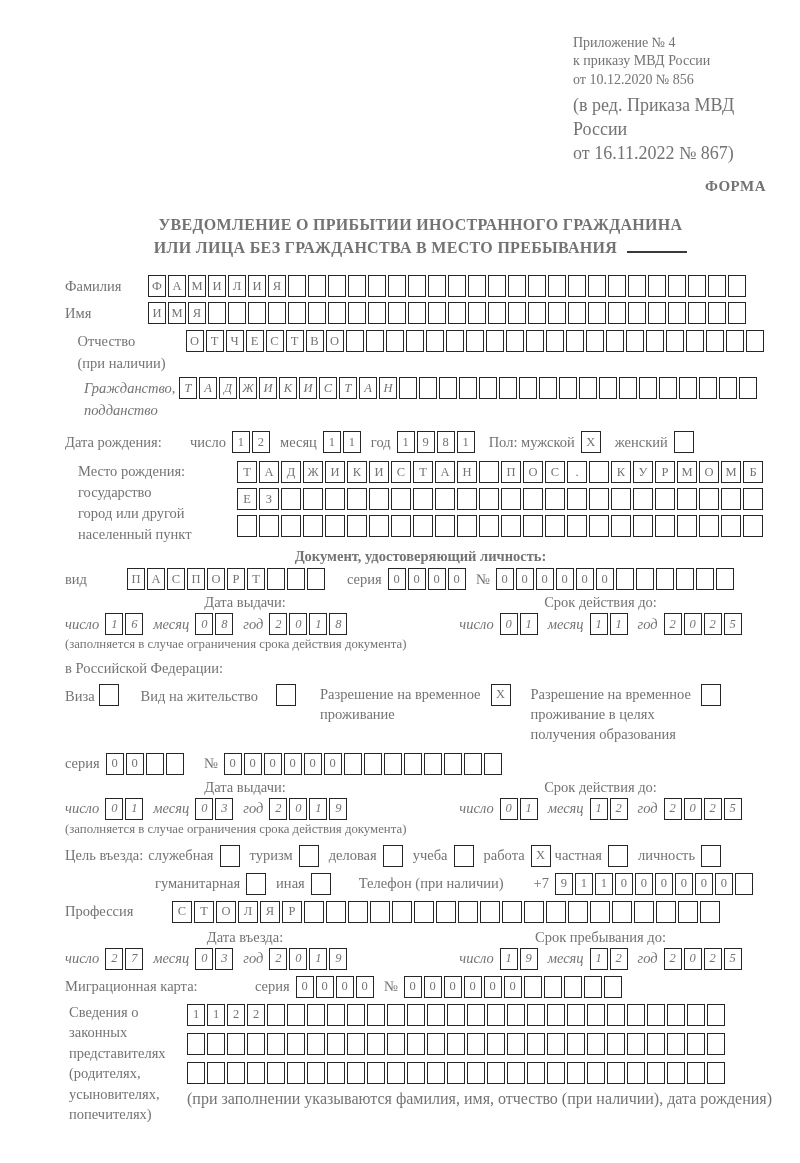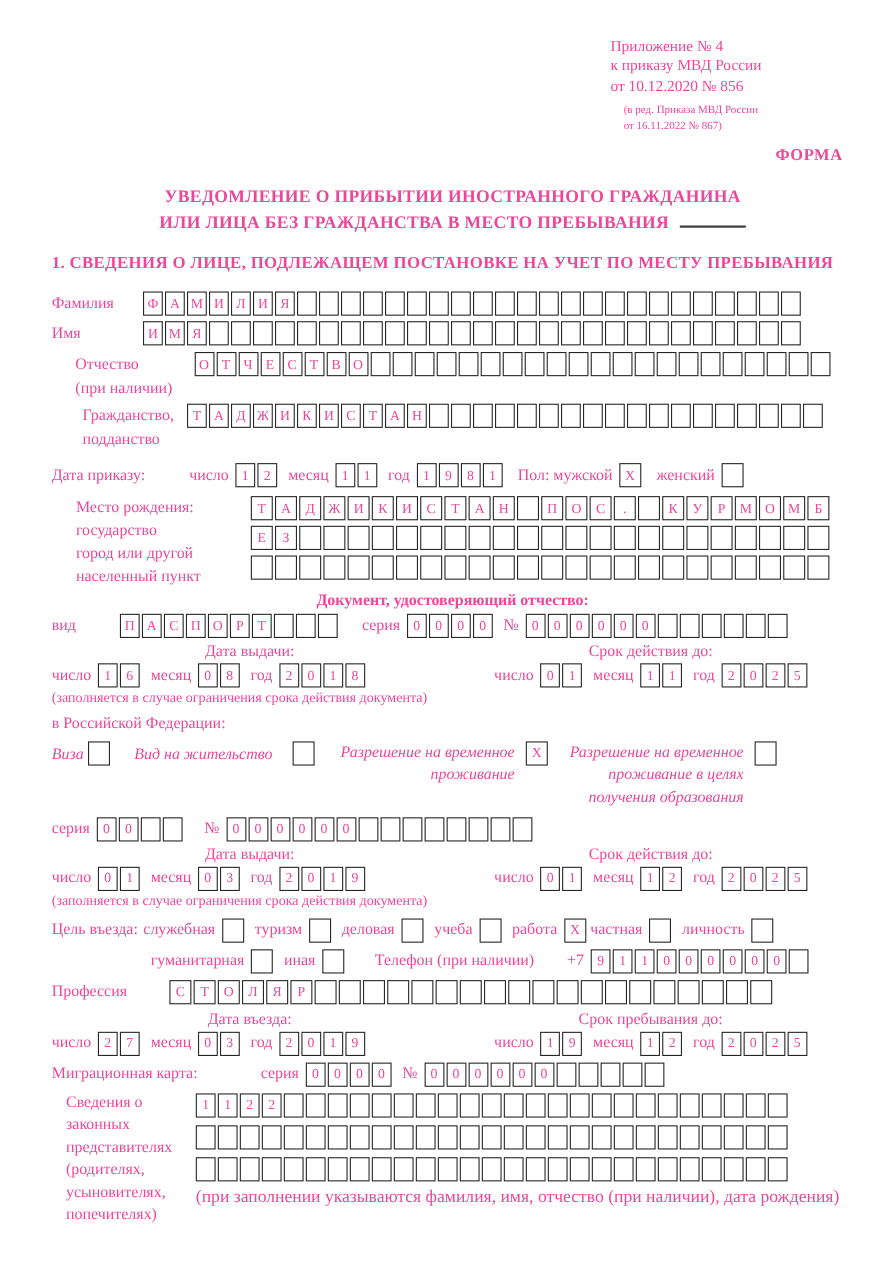--- a/index.html
+++ b/index.html
@@ -2,28 +2,28 @@
 <html><head>
 <meta charset="utf-8">
 <style>
   html,body{margin:0;padding:0;background:#e8e8e8;}
   .page{
     position:relative;
     width:800px;height:1163px;
     margin:0 auto;
     background:#ffffff;
     font-family:"Liberation Serif", serif;
-    color:#ec4899;
-    padding:34px 24px 0 47px;
+    color:#737373;
+    padding:34px 24px 0 65px;
     box-sizing:border-box;
     overflow:hidden;
   }
   
   .hdr{margin-left:508px;font-size:14px;line-height:1.32;}
-  .hdr .rev{margin-top:5px;font-size:10px;margin-left:12px;}
+  .hdr .rev{margin-top:5px;font-size:18px;}
   .forma{margin-top:12px;text-align:right;padding-right:10px;font-weight:bold;font-size:15px;letter-spacing:.5px;}
   .title{margin-top:18px;text-align:center;font-weight:bold;font-size:16px;line-height:1.45;letter-spacing:.3px;}
   .blank{display:inline-block;width:60px;border-bottom:2px solid #3a3a3a;margin-left:10px;}
   .sec{margin-top:17px;font-weight:bold;font-size:15.3px;letter-spacing:.3px;}
 
   
   .frow{display:flex;align-items:center;}
   .lbl{font-size:14.5px;flex:none;}
   .cg{display:flex;gap:2px;flex:none;}
   .cell{
@@ -35,38 +35,38 @@
   .chk .cell{width:18px;height:20px;}
   .sl{font-size:14.5px;flex:none;margin:0 6px 0 10px;}
   .sl.first{margin-left:0;}
 
   
   .twocol{display:flex;align-items:flex-start;justify-content:center;}
   .lblcol{flex:none;font-size:14.5px;}
   .lblcol .l1{height:24px;display:flex;align-items:center;}
   .lblcol .ln{line-height:21px;}
 
-  .mt2{margin-top:2px;}.mt3{margin-top:3px;}.mt4{margin-top:4px;}
+  .mt2{margin-top:2px;font-style:italic;}.mt3{margin-top:3px;}.mt4{margin-top:4px;}
   .mt5{margin-top:5px;}.mt6{margin-top:6px;}.mt8{margin-top:8px;}
   .mt10{margin-top:10px;}.mt16{margin-top:16px;}
 
   .rows{display:flex;flex-direction:column;gap:5px;}
 
   .dochead{margin-top:3px;text-align:center;font-weight:bold;font-size:14.5px;}
 
   
   .datecols{display:flex;}
   .dc-left{width:360px;flex:none;}
   .dc-right{flex:1;}
   .dchead{text-align:center;font-size:14.5px;}
   .dcap{margin-top:2px;text-align:left;font-size:12.8px;}
 
   
   .permits{display:flex;align-items:flex-start;margin-top:4px;}
-  .permlabel{font-size:14.5px;text-align:right;line-height:1.4;font-style:italic;}
+  .permlabel{font-size:14.5px;text-align:left;line-height:1.4;}
   .permbox{margin:0 0 0 10px;}
 
   .capcenter{margin-top:6px;text-align:center;font-size:16px;}
 </style>
 </head>
 <body>
 
 <div class="page">
 
   <div class="hdr">
@@ -80,21 +80,20 @@
   </div>
   <div class="forma">ФОРМА</div>
 
   <div class="title">
     <div>УВЕДОМЛЕНИЕ О ПРИБЫТИИ ИНОСТРАННОГО ГРАЖДАНИНА</div>
     <div>
       <span>ИЛИ ЛИЦА БЕЗ ГРАЖДАНСТВА В МЕСТО ПРЕБЫВАНИЯ</span><span class="blank"></span>
     </div>
   </div>
 
-  <div class="sec">1. СВЕДЕНИЯ О ЛИЦЕ, ПОДЛЕЖАЩЕМ ПОСТАНОВКЕ НА УЧЕТ ПО МЕСТУ ПРЕБЫВАНИЯ</div>
 
   <div class="frow mt16">
     <span class="lbl" style="width:83px;">Фамилия</span>
     <span class="cg">
         <span class="cell">Ф</span>
         <span class="cell">А</span>
         <span class="cell">М</span>
         <span class="cell">И</span>
         <span class="cell">Л</span>
         <span class="cell">И</span>
@@ -231,21 +230,21 @@
         <span class="cell"></span>
         <span class="cell"></span>
         <span class="cell"></span>
         <span class="cell"></span>
         <span class="cell"></span>
         <span class="cell"></span>
       </span>
   </div>
 
   <div class="frow mt10">
-    <span class="lbl" style="width:125px;">Дата приказу:</span>
+    <span class="lbl" style="width:125px;">Дата рождения:</span>
     <span class="sl first">число</span>
     <span class="cg">
         <span class="cell">1</span>
         <span class="cell">2</span>
       </span>
     <span class="sl">месяц</span>
     <span class="cg">
         <span class="cell">1</span>
         <span class="cell">1</span>
       </span>
@@ -348,21 +347,21 @@
           <span class="cell"></span>
           <span class="cell"></span>
           <span class="cell"></span>
           <span class="cell"></span>
           <span class="cell"></span>
           <span class="cell"></span>
         </span>
     </div>
   </div>
 
-  <div class="dochead">Документ, удостоверяющий отчество:</div>
+  <div class="dochead">Документ, удостоверяющий личность:</div>
 
   <div class="frow mt3">
     <span class="lbl" style="width:62px;">вид</span>
     <span class="cg">
         <span class="cell">П</span>
         <span class="cell">А</span>
         <span class="cell">С</span>
         <span class="cell">П</span>
         <span class="cell">О</span>
         <span class="cell">Р</span>

